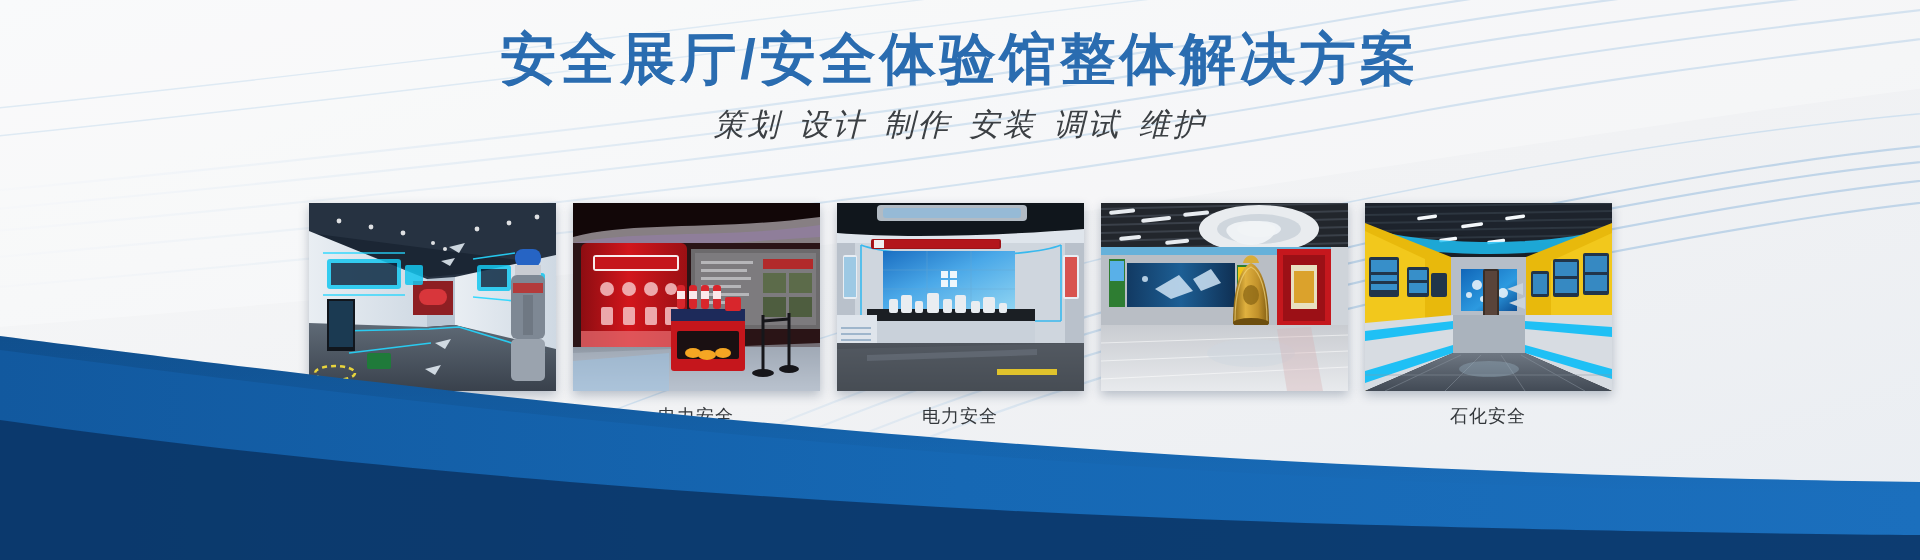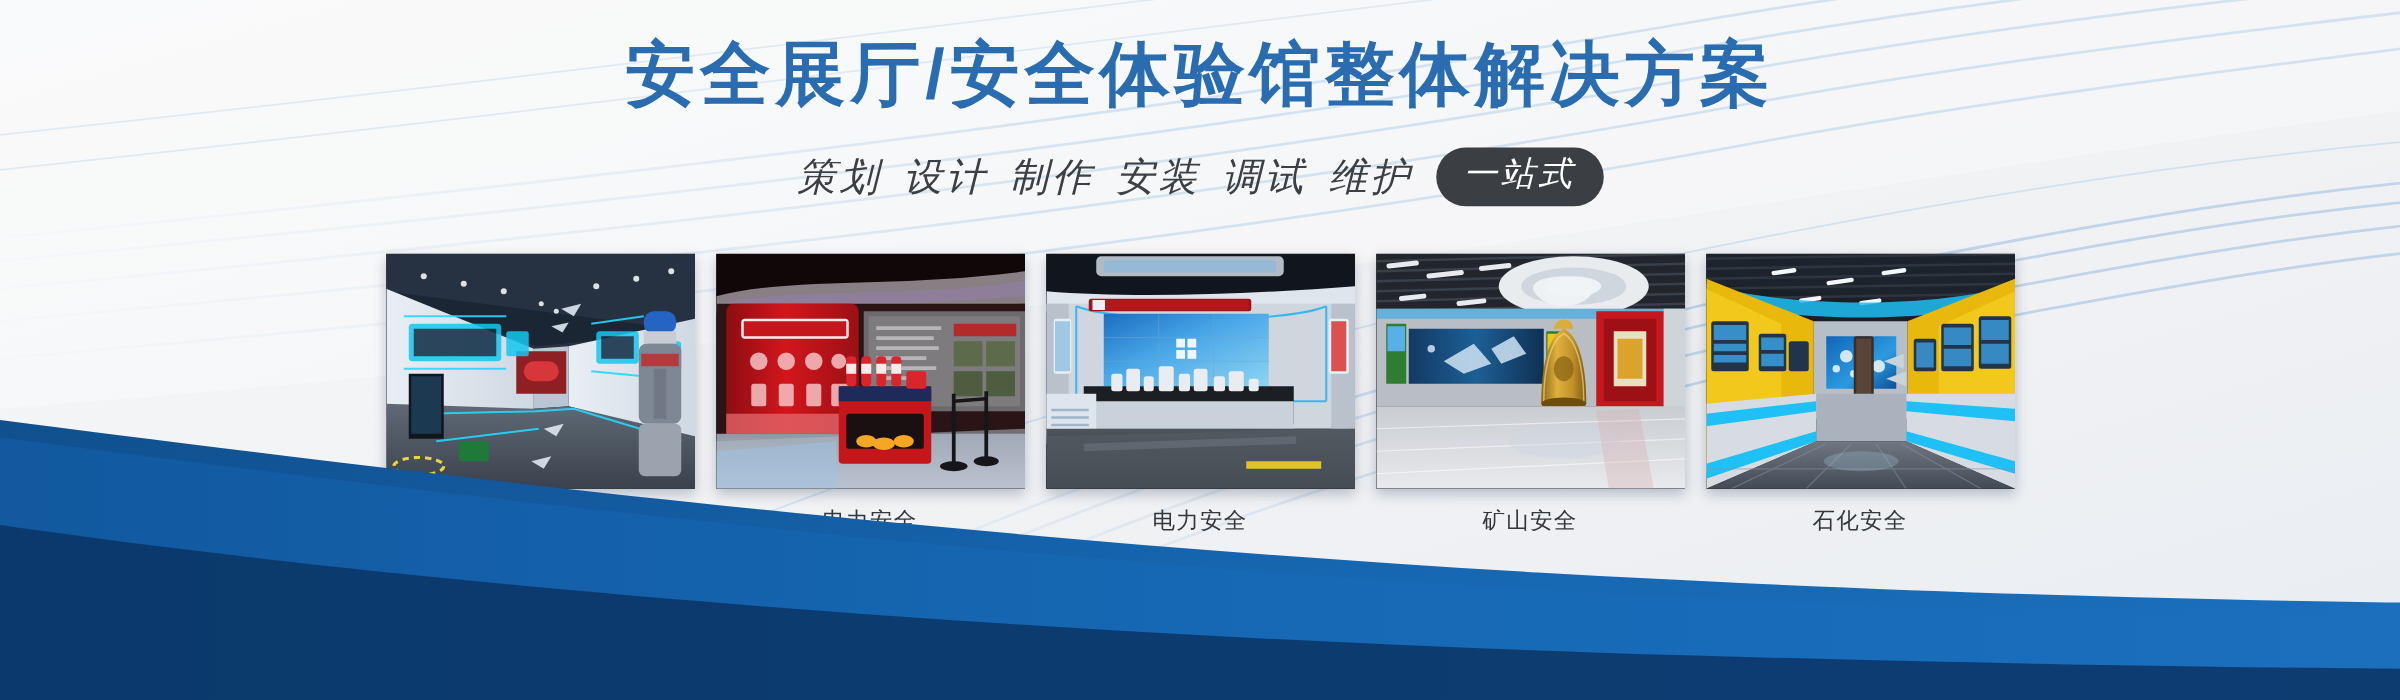--- a/index.html
+++ b/index.html
@@ -41,21 +41,21 @@
     padding-top: 26px;
     font-size: 56px;
     line-height: 1.18;
     font-weight: 700;
     letter-spacing: 4px;
     color: #2a6cb0;
     font-family: "Liberation Sans", "DejaVu Sans", sans-serif;
     text-shadow: 0 1px 0 rgba(255,255,255,.6);
   }
   .subline {
-    margin: 12px;
+    margin: 0;
     padding-top: 14px;
     font-size: 31px;
     line-height: 1.2;
     font-weight: 400;
     letter-spacing: 3px;
     color: #3c4044;
     font-style: italic;
     display: flex;
     justify-content: center;
     align-items: center;
@@ -161,21 +161,20 @@
     <h1 class="headline">安全展厅/安全体验馆整体解决方案</h1>
     <div class="subline">
       <span class="steps">
         <span><span>策划</span></span>
         <span><span>设计</span></span>
         <span><span>制作</span></span>
         <span><span>安装</span></span>
         <span><span>调试</span></span>
         <span><span>维护</span></span>
       </span>
-      <span class="badge">一站式</span>
     </div>
   </div>
 
   <div class="strip">
 
     <div class="card">
       <div class="thumb">
         <svg width="247" height="188" viewBox="0 0 247 188" aria-hidden="true">
           <defs>
             <linearGradient id="c1floor" x1="0" y1="0" x2="0" y2="1">
@@ -483,21 +482,20 @@
           <rect x="0" y="122" width="247" height="66" fill="url(#c4floor)"></rect>
           <g stroke="#ffffff" stroke-width="1" opacity=".55" fill="none">
             <path d="M0 140 L247 132"></path>
               <path d="M0 158 L247 148"></path>
               <path d="M0 176 L247 164"></path>
           </g>
           <ellipse cx="150" cy="150" rx="44" ry="14" fill="#cfd8e0" opacity=".45"></ellipse>
           <path d="M176 126 L210 124 L222 188 L186 188 Z" fill="#d7b0b2" opacity=".35"></path>
         </svg>
       </div>
-      <div class="caption">矿山安全</div>
     </div>
 
     <div class="card">
       <div class="thumb">
         <svg width="247" height="188" viewBox="0 0 247 188" aria-hidden="true">
           <defs>
             <linearGradient id="c5floor" x1="0" y1="0" x2="0" y2="1">
               <stop offset="0%" stop-color="#6e7782"></stop>
                 <stop offset="100%" stop-color="#424a55"></stop>
             </linearGradient>

